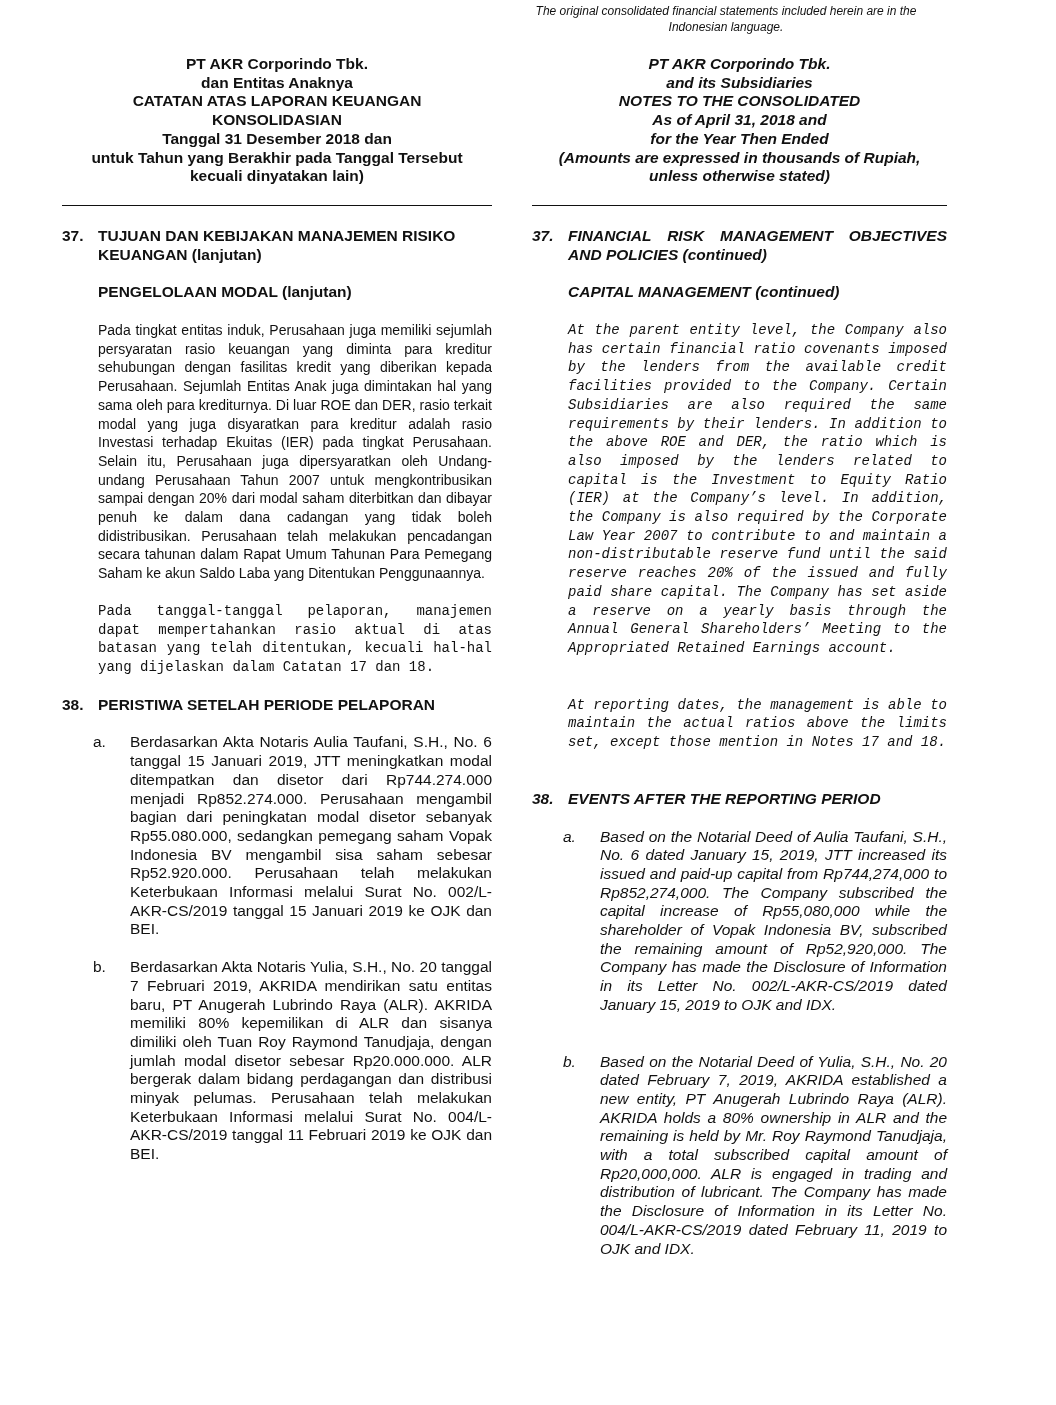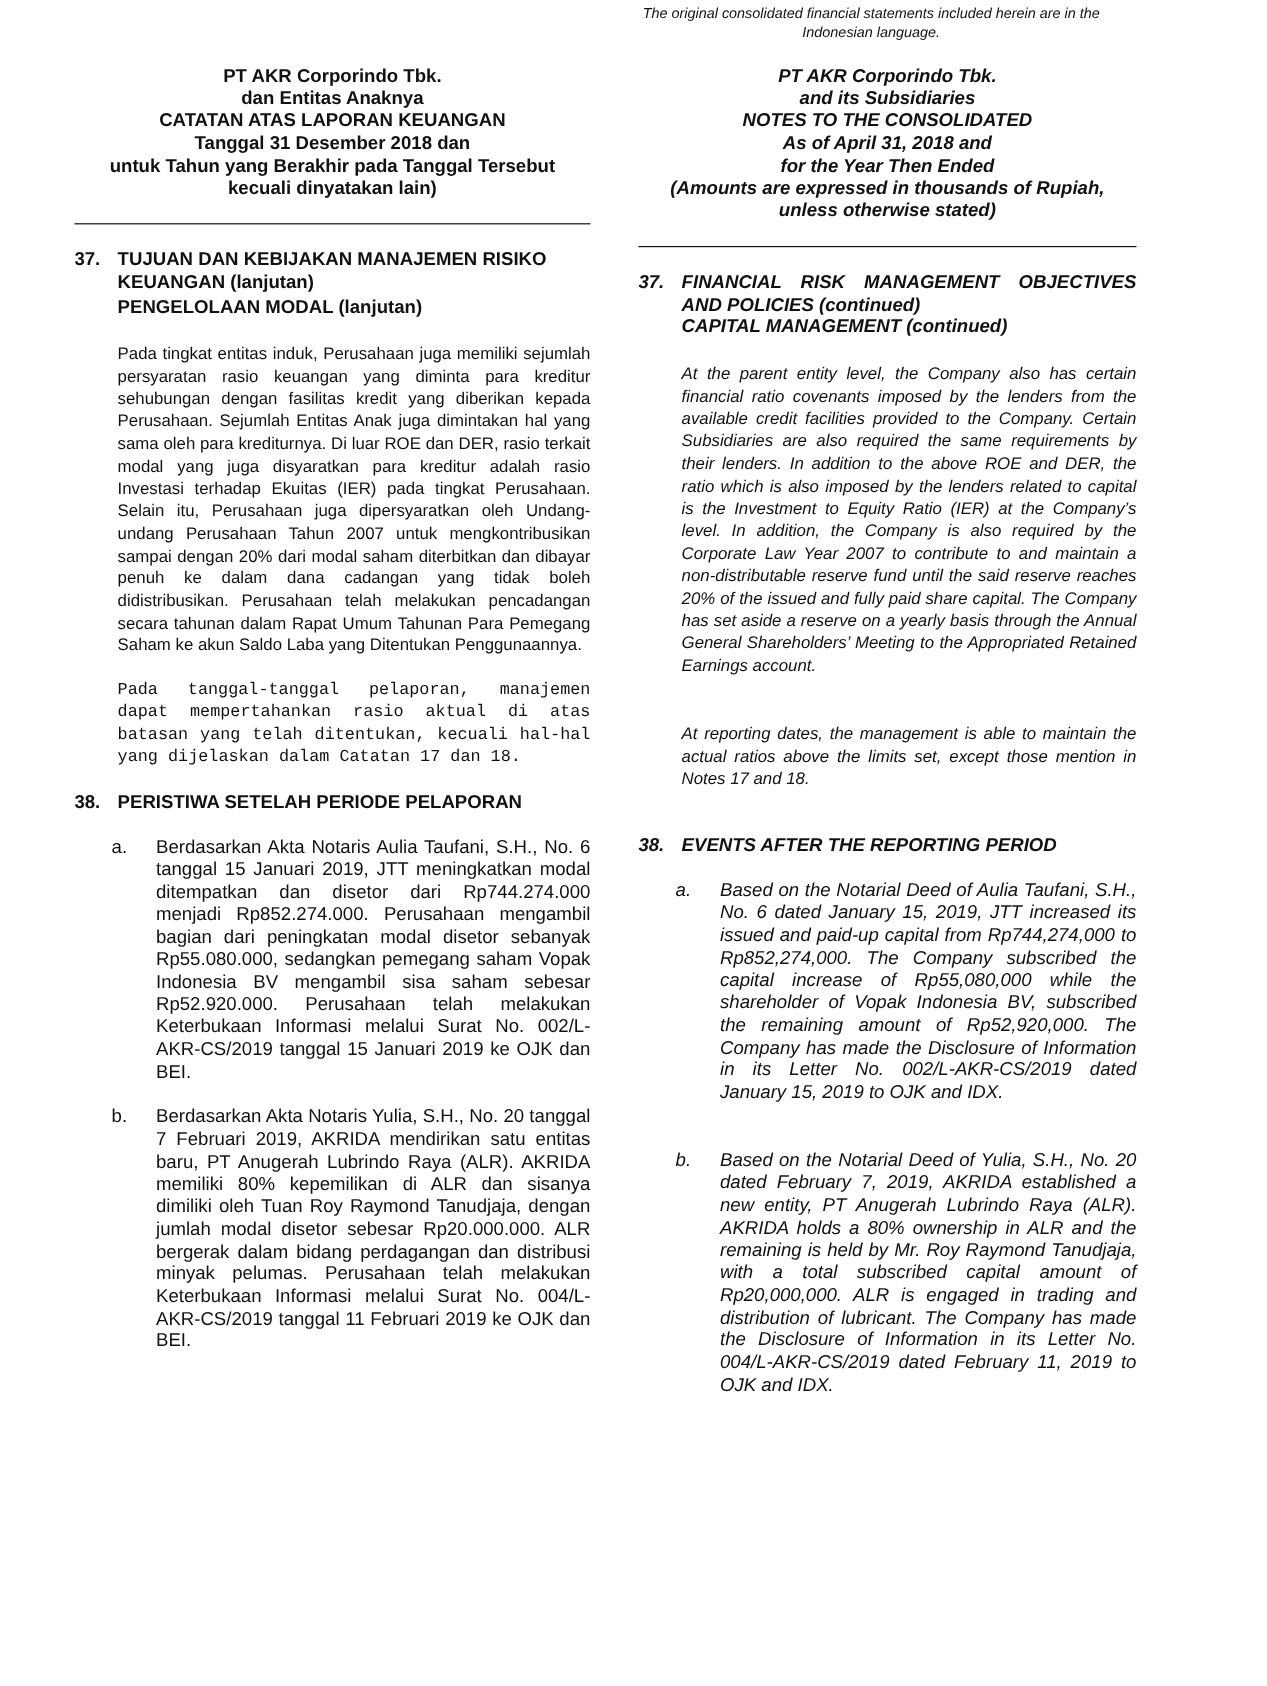--- a/index.html
+++ b/index.html
@@ -26,51 +26,52 @@
   .sec-num { width: 36px; flex: none; }
   .sec-text { flex: 1; }
   .sub-title {
     font-weight: bold; font-size: 15.5px; line-height: 18.7px; margin-left: 36px;
   }
   .col-right .sub-title { font-style: italic; }
   .para {
     font-size: 14px; line-height: 18.7px; text-align: justify;
     margin-left: 36px;
   }
-  .col-right .para { font-style: italic; }
+  .col-right .para { font-style: italic; font-family: Liberation Mono, monospace; }
   .item { display: flex; font-size: 15.5px; line-height: 18.7px; margin-left: 31px; }
   .item-letter { width: 37px; flex: none; }
   .item-text { flex: 1; text-align: justify; }
   .col-right .item { font-style: italic; }
   .page-number {
     position: absolute; left: 0; width: 1000px; top: 1416px; text-align: center;
     font-size: 14px;
   }
 </style>
 </head>
 <body>
 
 <div class="topnote">The original consolidated financial statements included herein are in the Indonesian language.</div>
 
 <div class="col col-left">
   <div class="header">
     <div>PT AKR Corporindo Tbk.</div>
     <div>dan Entitas Anaknya</div>
     <div>CATATAN ATAS LAPORAN KEUANGAN</div>
+    <div>KONSOLIDASIAN</div>
     <div>Tanggal 31 Desember 2018 dan</div>
     <div>untuk Tahun yang Berakhir pada Tanggal Tersebut</div>
     <div>kecuali dinyatakan lain)</div>
   </div>
   <div class="rule"></div>
 
   <div class="section-title" style="margin-top:21px;">
     <span class="sec-num">37.</span>
     <span class="sec-text">TUJUAN DAN KEBIJAKAN MANAJEMEN RISIKO KEUANGAN (lanjutan)</span>
   </div>
-  <div class="sub-title" style="margin-top:2px;">PENGELOLAAN MODAL (lanjutan)</div>
+  <div class="sub-title" style="margin-top:19px;">PENGELOLAAN MODAL (lanjutan)</div>
   <div class="para" style="margin-top:19px;">Pada tingkat entitas induk, Perusahaan juga memiliki sejumlah persyaratan rasio keuangan yang diminta para kreditur sehubungan dengan fasilitas kredit yang diberikan kepada Perusahaan. Sejumlah Entitas Anak juga dimintakan hal yang sama oleh para krediturnya. Di luar ROE dan DER, rasio terkait modal yang juga disyaratkan para kreditur adalah rasio Investasi terhadap Ekuitas (IER) pada tingkat Perusahaan. Selain itu, Perusahaan juga dipersyaratkan oleh Undang-undang Perusahaan Tahun 2007 untuk mengkontribusikan sampai dengan 20% dari modal saham diterbitkan dan dibayar penuh ke dalam dana cadangan yang tidak boleh didistribusikan. Perusahaan telah melakukan pencadangan secara tahunan dalam Rapat Umum Tahunan Para Pemegang Saham ke akun Saldo Laba yang Ditentukan Penggunaannya.</div>
   <div class="para" style="margin-top:19px;font-family:Liberation Mono, monospace;">Pada tanggal-tanggal pelaporan, manajemen dapat mempertahankan rasio aktual di atas batasan yang telah ditentukan, kecuali hal-hal yang dijelaskan dalam Catatan 17 dan 18.</div>
 
   <div class="section-title" style="margin-top:19px;">
     <span class="sec-num">38.</span>
     <span class="sec-text">PERISTIWA SETELAH PERIODE PELAPORAN</span>
   </div>
   <div class="item" style="margin-top:19px;">
     <span class="item-letter">a.</span>
     <span class="item-text">Berdasarkan Akta Notaris Aulia Taufani, S.H., No. 6 tanggal 15 Januari 2019, JTT meningkatkan modal ditempatkan dan disetor dari Rp744.274.000 menjadi Rp852.274.000. Perusahaan mengambil bagian dari peningkatan modal disetor sebanyak Rp55.080.000, sedangkan pemegang saham Vopak Indonesia BV mengambil sisa saham sebesar Rp52.920.000. Perusahaan telah melakukan Keterbukaan Informasi melalui Surat No. 002/L-AKR-CS/2019 tanggal 15 Januari 2019 ke OJK dan BEI.</span>
@@ -90,21 +91,21 @@
     <div>for the Year Then Ended</div>
     <div>(Amounts are expressed in thousands of Rupiah,</div>
     <div>unless otherwise stated)</div>
   </div>
   <div class="rule"></div>
 
   <div class="section-title" style="margin-top:21px;">
     <span class="sec-num">37.</span>
     <span class="sec-text" style="text-align:justify;">FINANCIAL RISK MANAGEMENT OBJECTIVES AND POLICIES (continued)</span>
   </div>
-  <div class="sub-title" style="">CAPITAL MANAGEMENT (continued)</div>
+  <div class="sub-title" style="margin-top:19px;">CAPITAL MANAGEMENT (continued)</div>
   <div class="para" style="margin-top:19px;">At the parent entity level, the Company also has certain financial ratio covenants imposed by the lenders from the available credit facilities provided to the Company. Certain Subsidiaries are also required the same requirements by their lenders. In addition to the above ROE and DER, the ratio which is also imposed by the lenders related to capital is the Investment to Equity Ratio (IER) at the Company’s level. In addition, the Company is also required by the Corporate Law Year 2007 to contribute to and maintain a non-distributable reserve fund until the said reserve reaches 20% of the issued and fully paid share capital. The Company has set aside a reserve on a yearly basis through the Annual General Shareholders’ Meeting to the Appropriated Retained Earnings account.</div>
   <div class="para" style="margin-top:38px;">At reporting dates, the management is able to maintain the actual ratios above the limits set, except those mention in Notes 17 and 18.</div>
 
   <div class="section-title" style="margin-top:38px;">
     <span class="sec-num">38.</span>
     <span class="sec-text">EVENTS AFTER THE REPORTING PERIOD</span>
   </div>
   <div class="item" style="margin-top:19px;">
     <span class="item-letter">a.</span>
     <span class="item-text">Based on the Notarial Deed of Aulia Taufani, S.H., No. 6 dated January 15, 2019, JTT increased its issued and paid-up capital from Rp744,274,000 to Rp852,274,000. The Company subscribed the capital increase of Rp55,080,000 while the shareholder of Vopak Indonesia BV, subscribed the remaining amount of Rp52,920,000. The Company has made the Disclosure of Information in its Letter No. 002/L-AKR-CS/2019 dated January 15, 2019 to OJK and IDX.</span>

